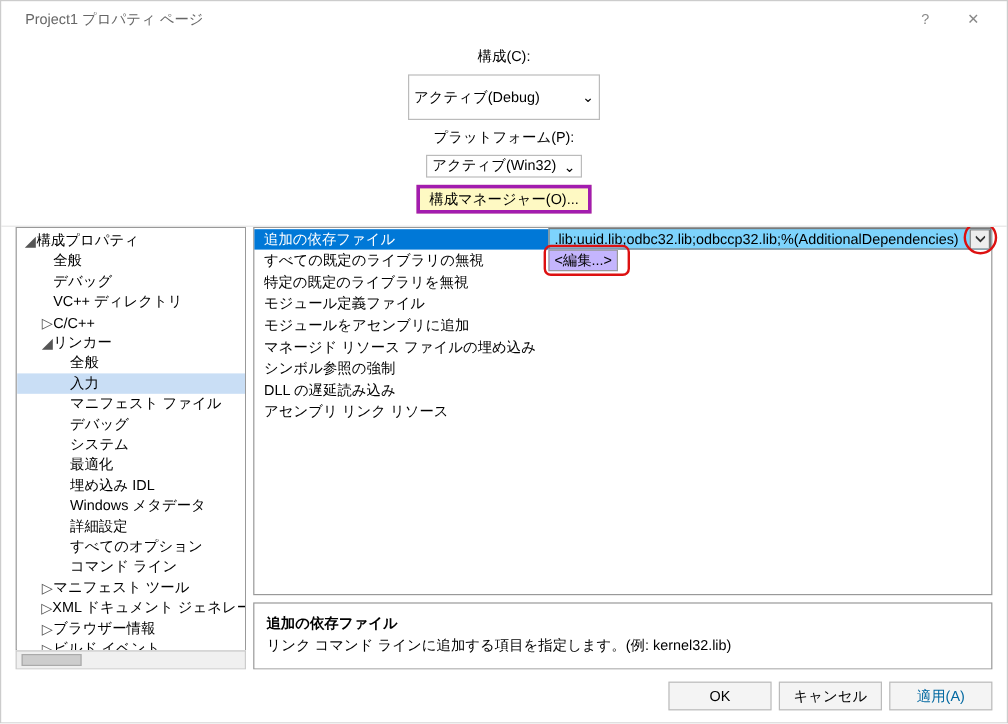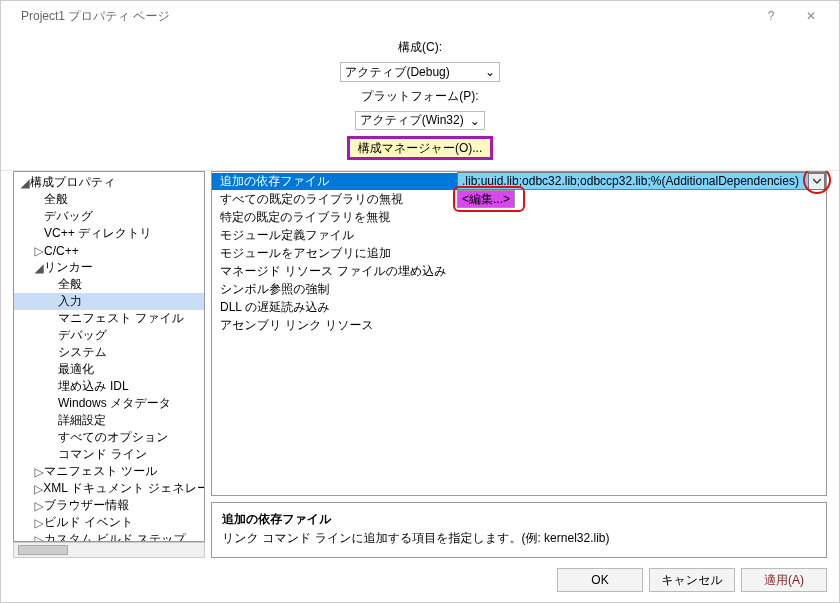--- a/index.html
+++ b/index.html
@@ -3,21 +3,21 @@
 <meta charset="utf-8">
 <style>
   * { box-sizing: border-box; font-family: "Meiryo UI", "MS UI Gothic", sans-serif; font-size: 12px; }
   body { margin: 0; background: #fff; color: #000; }
   .window { width: 840px; height: 603px; border: 1px solid #ccc; display: flex; flex-direction: column; background: #fff; }
   .titlebar { height: 30px; display: flex; align-items: center; padding: 0 8px; color: #666; margin-left: 12px; }
   .titlebar .title { flex: 1; }
   .titlebar .btn { width: 40px; text-align: center; color: #888; }
   .toolbar { display: flex; align-items: center; gap: 6px; padding: 8px 12px 10px 12px; border-bottom: 1px solid #e5e5e5; flex-direction: column;}
   .toolbar label { white-space: nowrap; }
-  .combo { display: flex; align-items: center; border: 1px solid #bbb; height: 20px; padding: 0 4px; background: #fff; }
+  .combo { display: flex; align-items: center; border: 1px solid #bbb; height: 38px; padding: 0 4px; background: #fff; }
   .combo .arrow { margin-left: auto; padding-left: 6px; }
   .cfgmgr { border: 3px solid #a21caf; height: 24px; padding: 0 8px; display: flex; align-items: center; background: #fef9c3;}
   .body { flex: 1; display: flex; padding: 0 12px 0 12px; gap: 6px; overflow: hidden;}
   .tree-wrap { width: 192px; display:flex; flex-direction:column; }
   .tree { flex:1; border: 1px solid #999; overflow: auto; padding: 2px 0; background:#fff;}
   .tree-scroll { height: 16px; border:1px solid #ccc; margin-top:0; background:#f0f0f0; display:flex; align-items:center;}
   .tree-scroll .thumb { width: 50px; height:10px; background:#cdcdcd; margin-left:4px; border:1px solid #aaa;}
   .node { display: flex; align-items: center; height: 17px; padding-right: 4px; white-space: nowrap; }
   .node .exp { width: 10px; text-align: center; color: #555; }
   .node.selected { background: #c9def5; }
@@ -27,27 +27,27 @@
   .right { flex: 1; display: flex; flex-direction: column; gap: 6px;}
   .grid { flex: 1; border: 1px solid #999; position: relative; background:#fff;}
   .row { display: flex; height: 18px; align-items: center; }
   .row .label { width: 245px; padding-left: 8px; overflow:hidden; text-overflow:ellipsis; white-space:nowrap;}
   .row .value { flex: 1; padding-left: 4px; overflow:hidden; text-overflow:ellipsis; white-space:nowrap;}
   .row.sel .label { background: #0078d7; color: #fff; }
   .row.sel .value { border: 1px solid #7a7a7a; background: #7dd3fc; height:18px; display:flex; align-items:center;}
   .dd-btn { width: 17px; height: 17px; border: 1px solid #7a7a7a; margin-left: auto; display:flex; align-items:center; justify-content:center; background:#eee;}
   .dd-btn svg { width:8px; height:8px; }
   .callout-dd { position:absolute; right:-5px; top:-6px; width:28px; height:28px; border:2.5px solid #d11; border-radius:50%;}
-  .edit-pop { position:absolute; left:245px; top:18px; border:1px solid #999; background:#d946ef; padding:0 4px; height:18px; display:flex; align-items:center;}
+  .edit-pop { position:absolute; left:245px; top:18px; border:1px solid #999; background:#c4b5fd; padding:0 4px; height:18px; display:flex; align-items:center;}
   .callout-edit { position:absolute; left:241px; top:14px; width:72px; height:26px; border:2.5px solid #d11; border-radius:6px;}
   .descbox { border: 1px solid #999; padding: 8px 10px; height: 56px; }
   .descbox .dtitle { font-weight: bold; margin-bottom: 2px;}
   .footer { display:flex; justify-content:flex-end; gap:6px; padding:10px 12px; }
   .footer button { width:86px; height:24px; border:1px solid #bbb; background:#f4f4f4;}
-  .footer button.disabled { color:#7f1d1d; }
+  .footer button.disabled { color:#0369a1; }
 </style>
 </head>
 <body>
 
 <div class="window">
   <div class="titlebar">
     <span class="title">Project1 プロパティ ページ</span>
     <span class="btn">?</span>
     <span class="btn">✕</span>
   </div>

